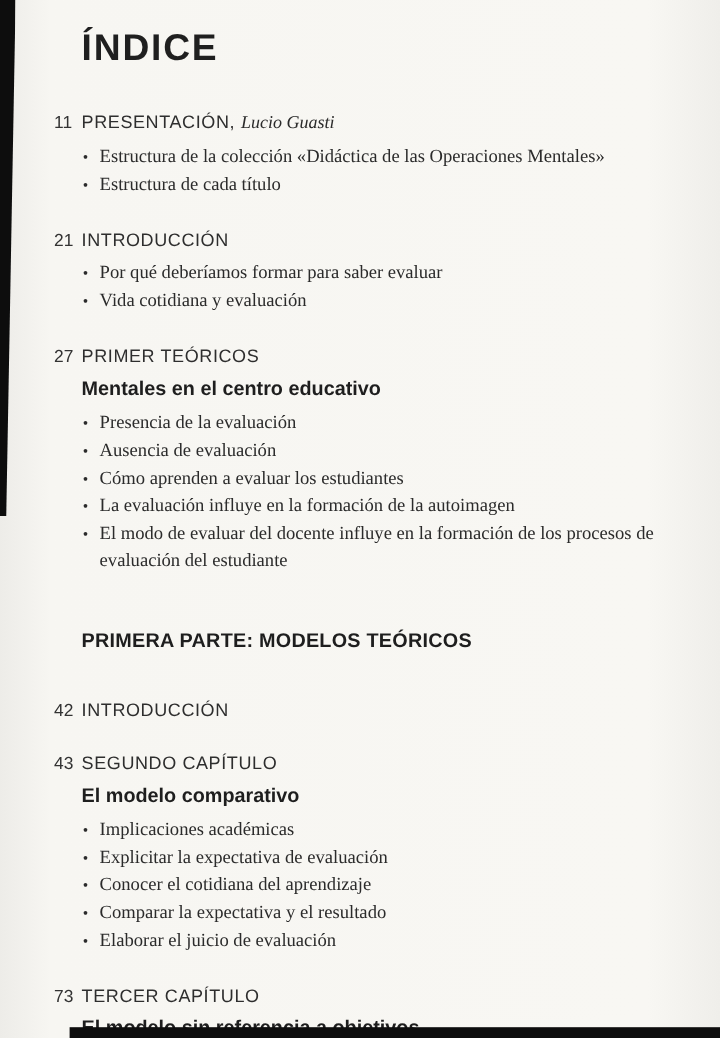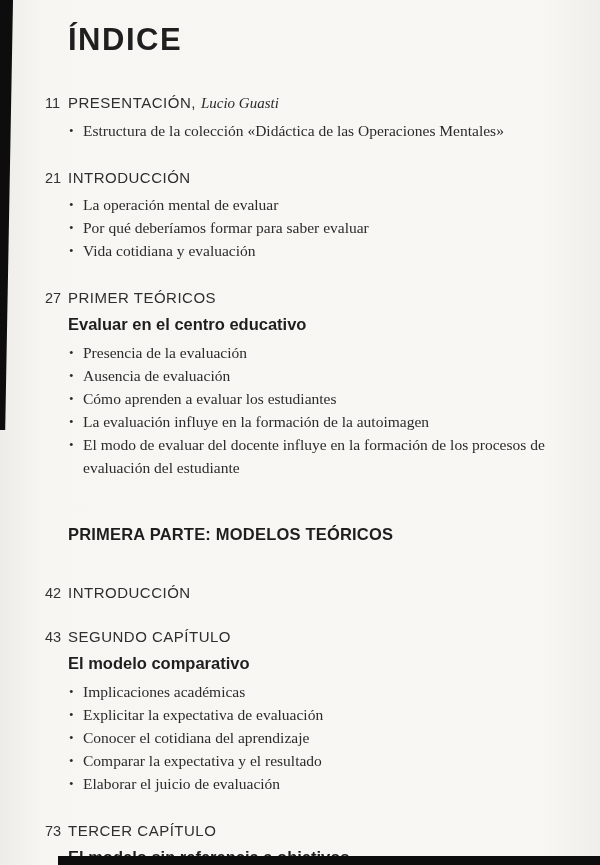--- a/index.html
+++ b/index.html
@@ -62,41 +62,41 @@
 
     <h1 class="doc-title">ÍNDICE</h1>
 
     <div class="sec">
       <div class="sec-head">
         <span class="pageno">11</span>
         <span class="sec-heading"><span>PRESENTACIÓN,</span><span class="sec-author">Lucio Guasti</span></span>
       </div>
       <ul class="items">
         <li class="item">Estructura de la colección «Didáctica de las Operaciones Mentales»</li>
+        <li class="item">Estructura de cada título</li>
       </ul>
     </div>
 
     <div class="sec">
       <div class="sec-head">
         <span class="pageno">21</span>
         <span class="sec-heading">INTRODUCCIÓN</span>
       </div>
       <ul class="items">
-        <li class="item">La operación mental de evaluar</li>
         <li class="item">Por qué deberíamos formar para saber evaluar</li>
         <li class="item">Vida cotidiana y evaluación</li>
       </ul>
     </div>
 
     <div class="sec">
       <div class="sec-head">
         <span class="pageno">27</span>
         <span class="sec-heading">PRIMER TEÓRICOS</span>
       </div>
-      <div class="chapter-title">Evaluar en el centro educativo</div>
+      <div class="chapter-title">Mentales en el centro educativo</div>
       <ul class="items">
         <li class="item">Presencia de la evaluación</li>
         <li class="item">Ausencia de evaluación</li>
         <li class="item">Cómo aprenden a evaluar los estudiantes</li>
         <li class="item">La evaluación influye en la formación de la autoimagen</li>
         <li class="item">El modo de evaluar del docente influye en la formación de los procesos de evaluación del estudiante</li>
       </ul>
     </div>
 
     <div class="part-heading">PRIMERA PARTE: MODELOS TEÓRICOS</div>

